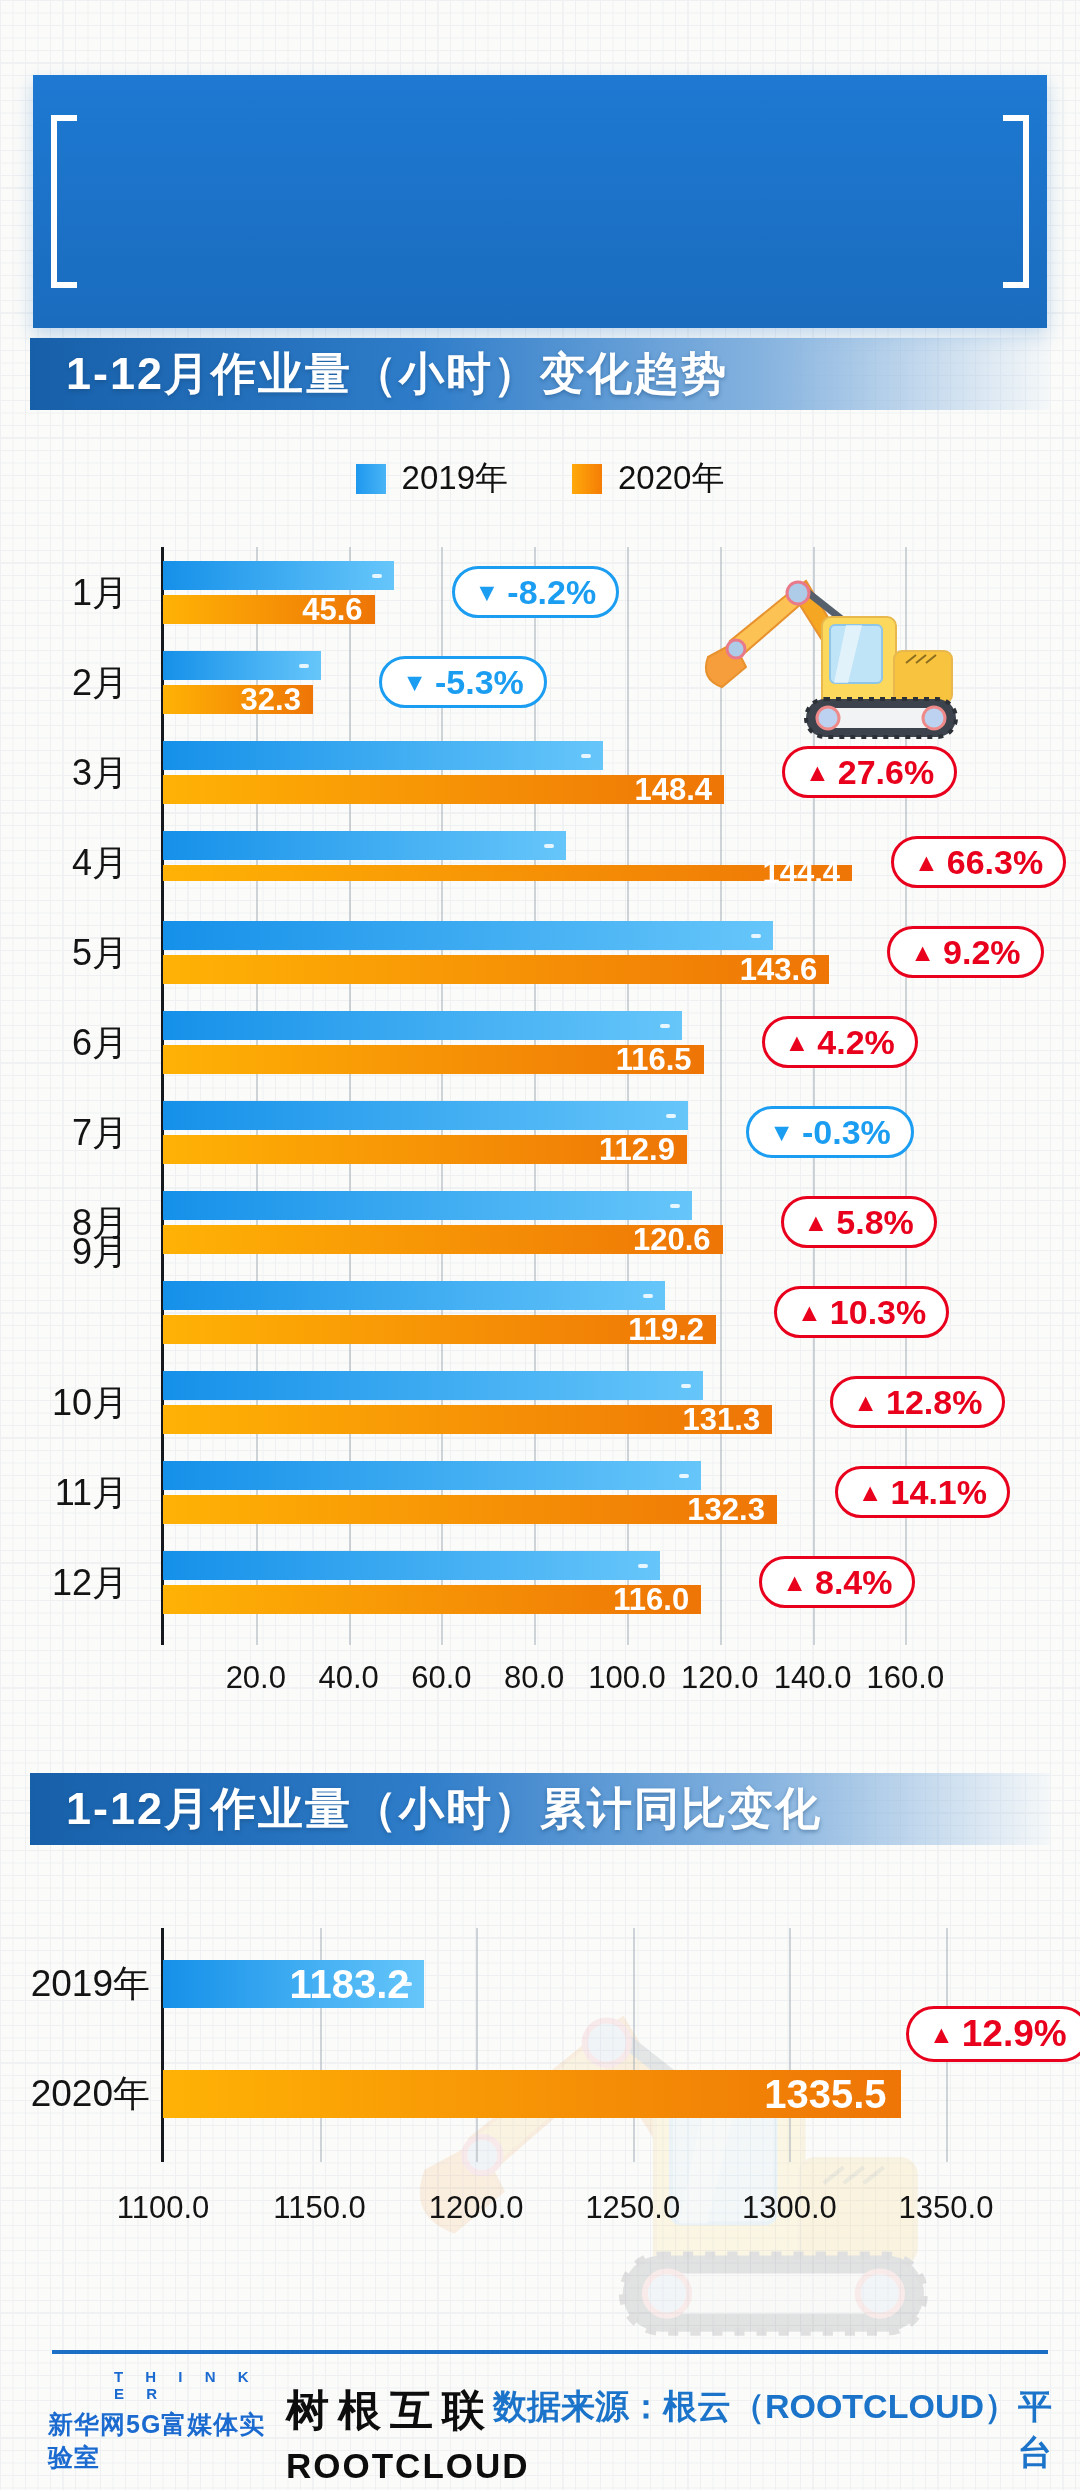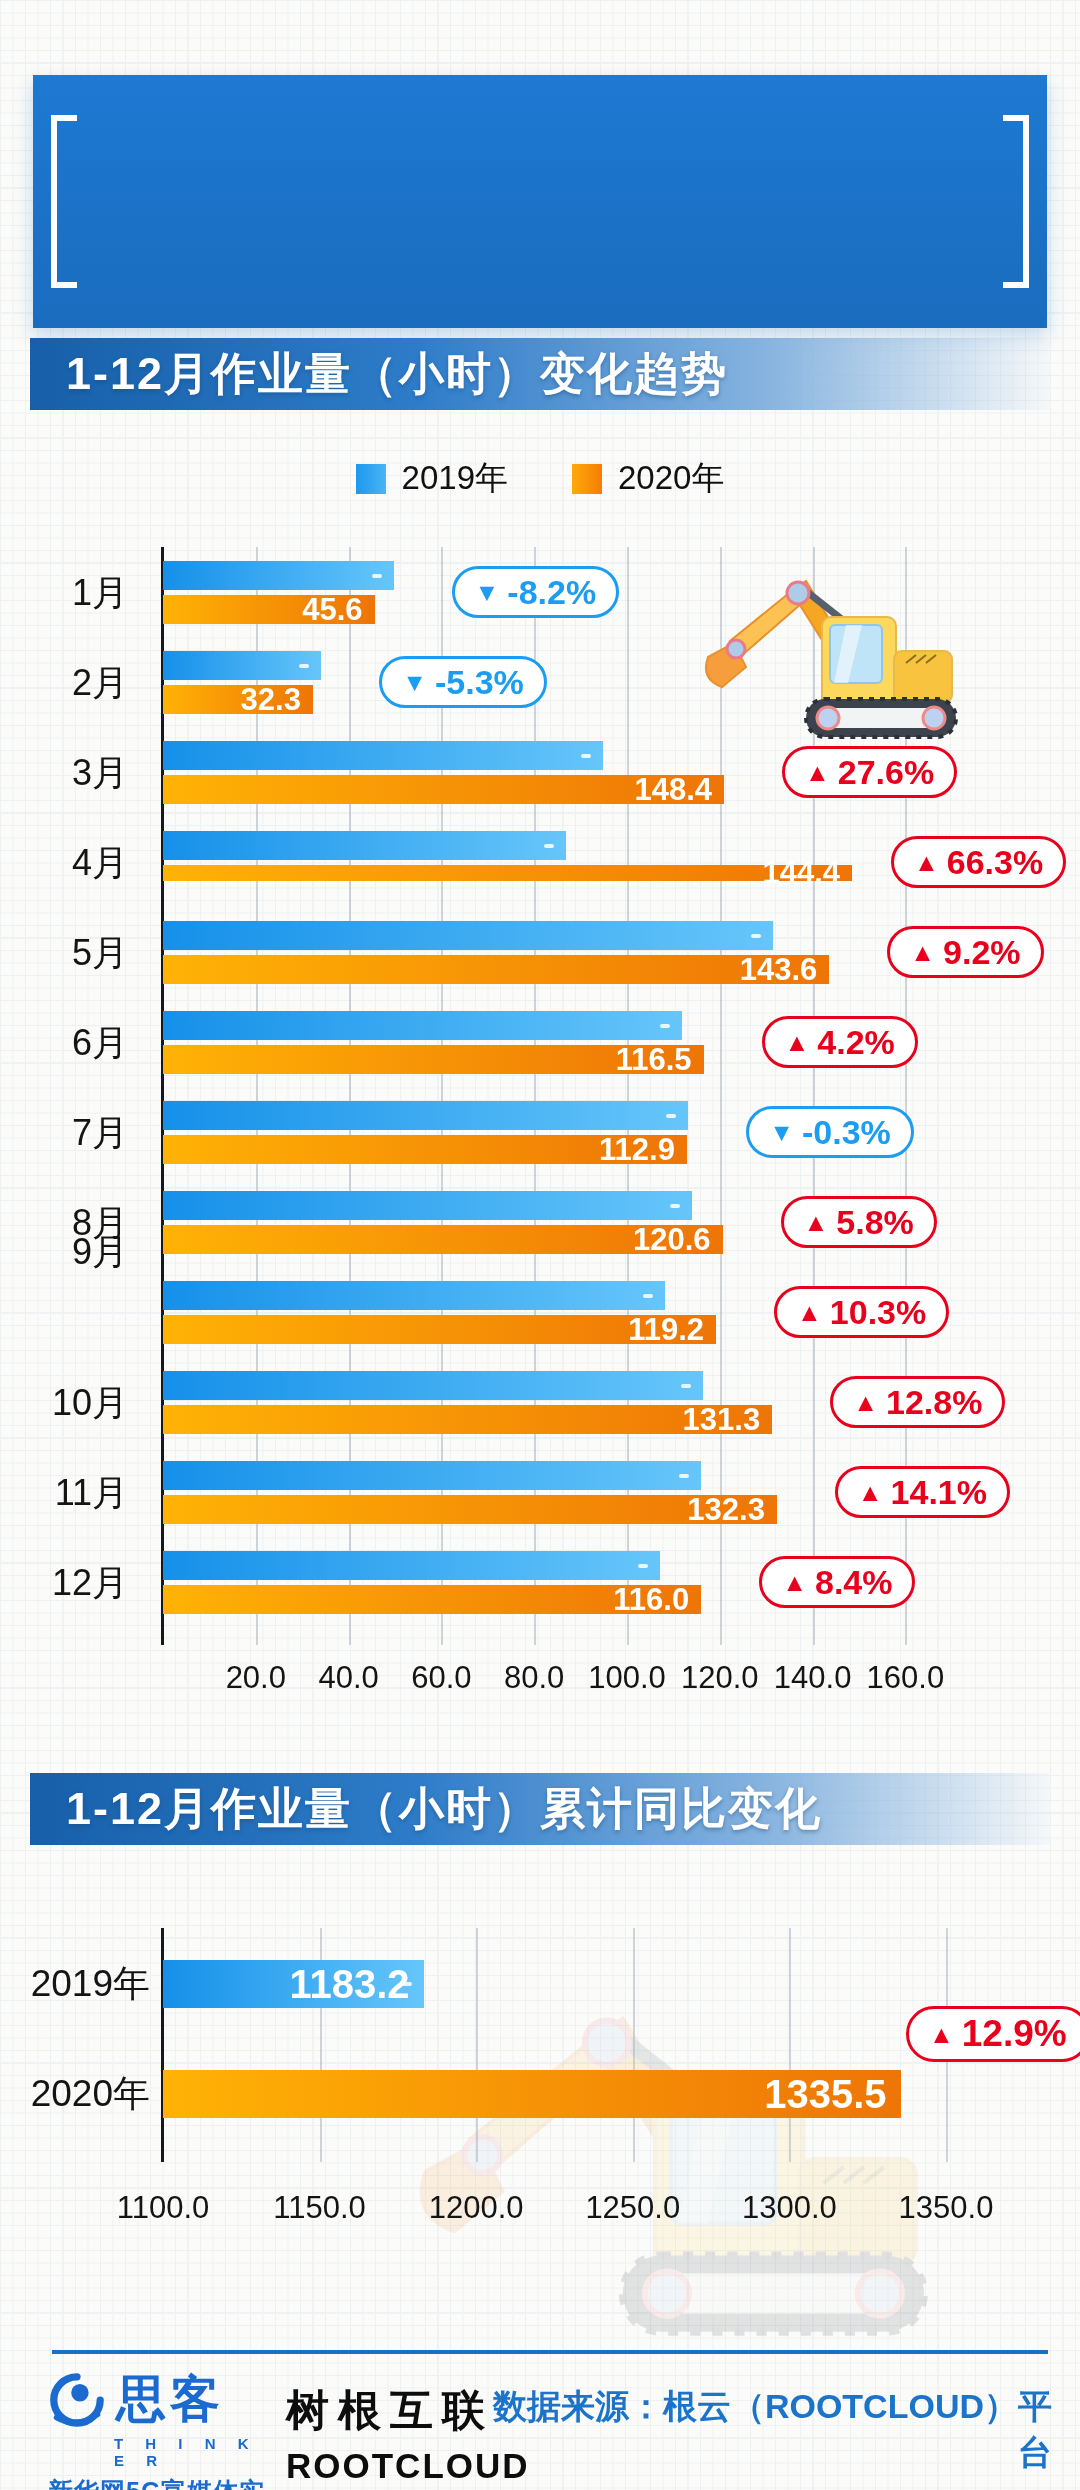--- a/index.html
+++ b/index.html
@@ -275,28 +275,20 @@
     <div class="badge up" style="left:906px;top:2006px;" id="badge2">
       <div class="tri" style="">▲</div>
       <div class="" style="">12.9%</div>
     </div>
   </div>
 <div class="abs axisline" style="left:161px;top:1928px;height:234px;"></div>
 
 <div id="divider" class="abs"></div>
 
 <div id="logo-thinker" class="abs">
-  <div class="row1">
-    <svg width="58" height="58" viewBox="0 0 40 40">
-      <path d="M20 4 A16 16 0 1 0 36 20" fill="none" stroke="#1b6ad0" stroke-width="5" stroke-linecap="round"></path>
-      <circle cx="22" cy="15" r="6" fill="#1b6ad0"></circle>
-      <path d="M6 32 Q20 40 34 30" fill="none" stroke="#1b6ad0" stroke-width="4" stroke-linecap="round"></path>
-    </svg>
-    <span class="zh">思客</span>
-  </div>
   <div class="sub">T H I N K E R</div>
   <div class="cap">新华网5G富媒体实验室</div>
 </div>
 
 <div id="logo-root" class="abs">
   <div class="zh">树根互联</div>
   <div class="en">
     <span>ROOTCLOUD</span>
     
   </div>

